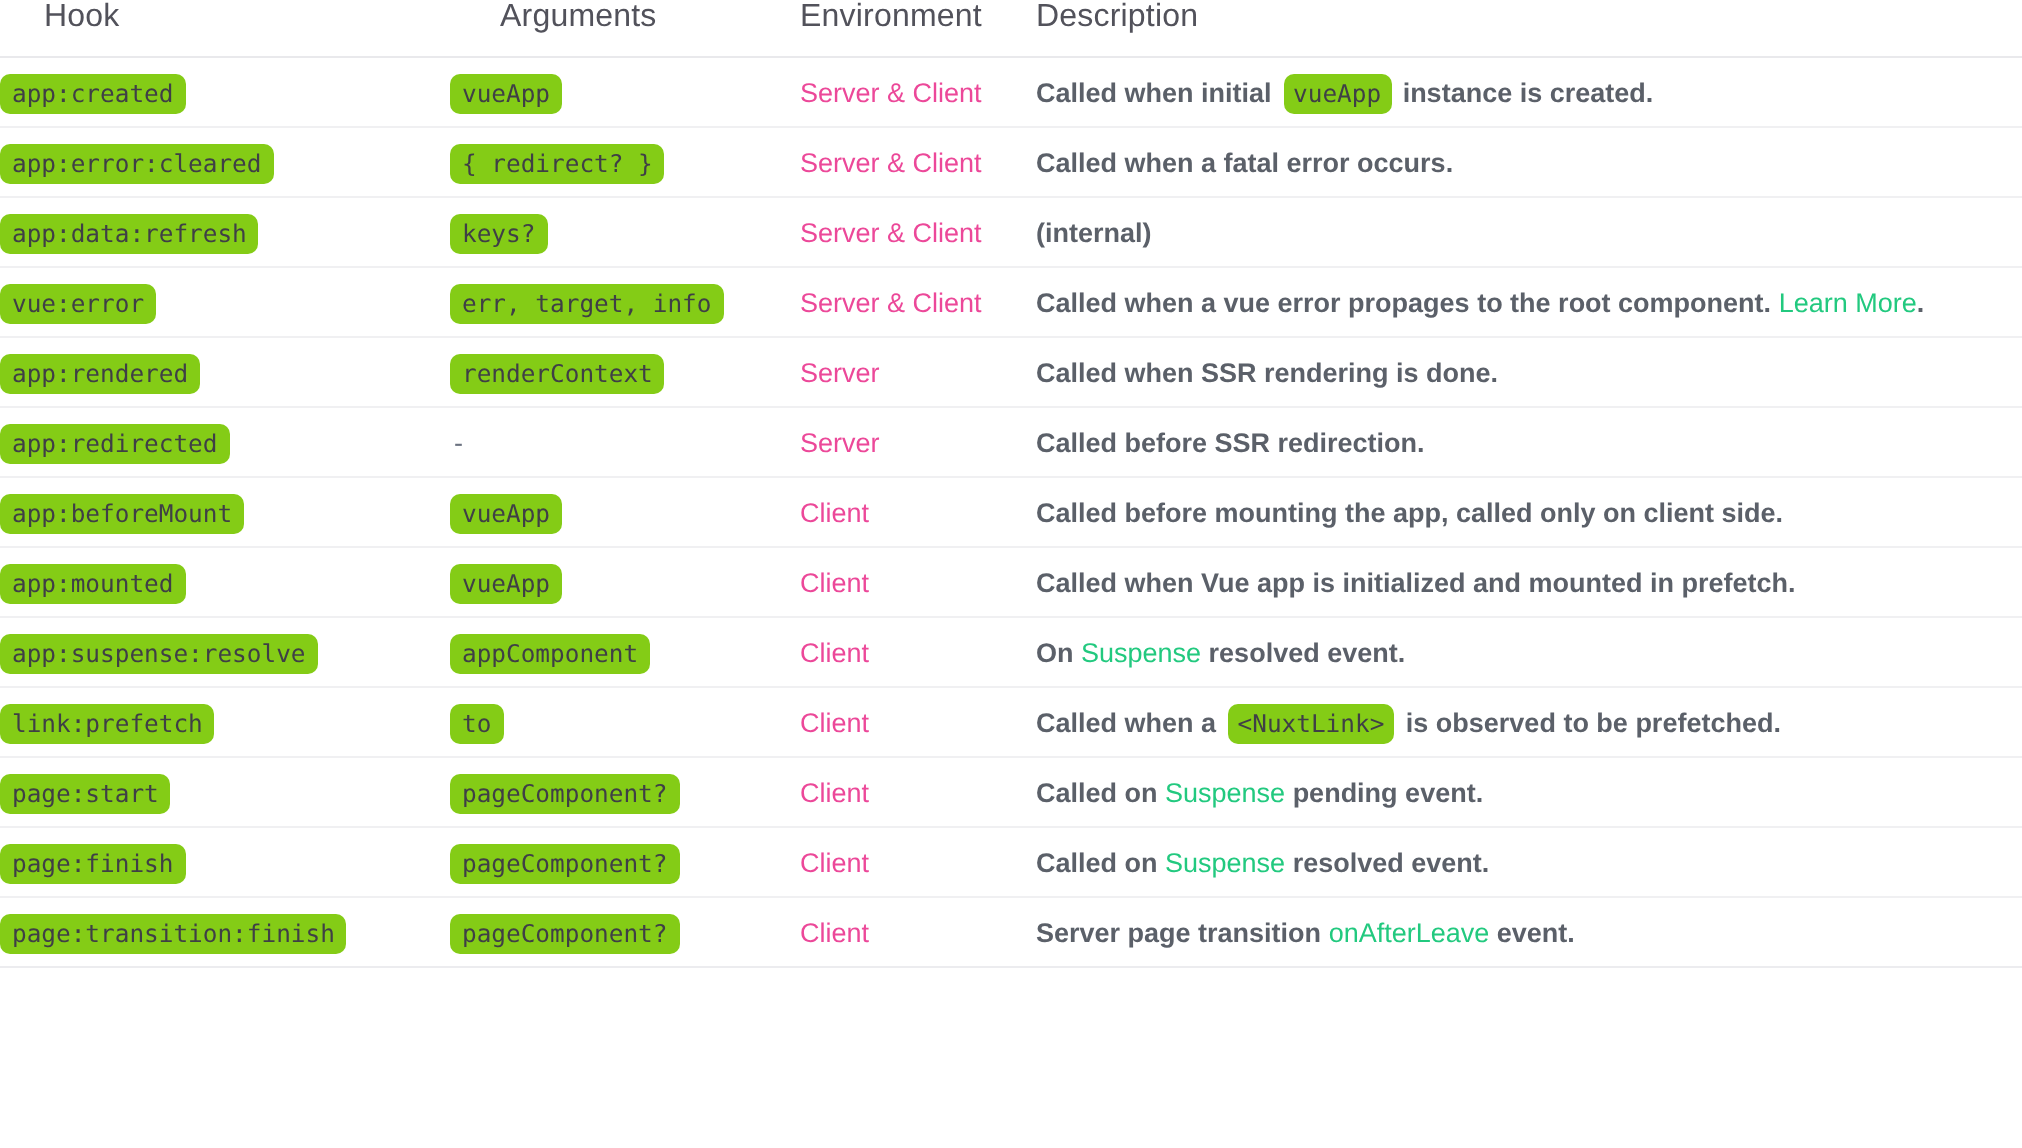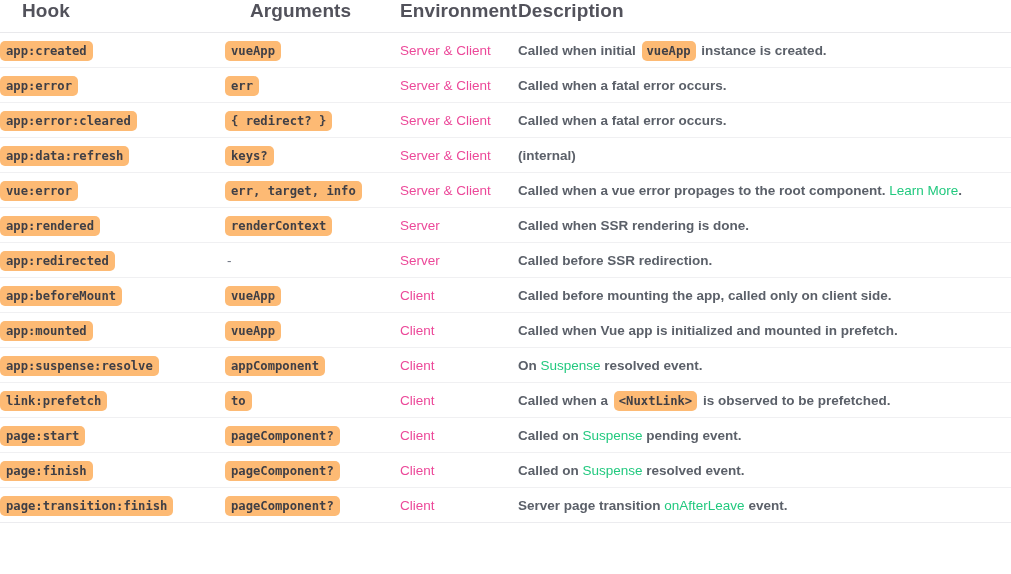--- a/index.html
+++ b/index.html
@@ -24,22 +24,22 @@
     table-layout: fixed;
   }
 
   .hooks-table col.c-hook { width: 225px; }
   .hooks-table col.c-args { width: 175px; }
   .hooks-table col.c-env  { width: 118px; }
   .hooks-table col.c-desc { width: 493px; }
 
   .hooks-table thead th {
     text-align: left;
-    font-size: 19px;
-    font-weight: 700;
+    font-size: 16px;
+    font-weight: 400;
     color: #52525b;
     padding: 0 0 10px 0;
     vertical-align: bottom;
     border-bottom: 1px solid #e9e9ec;
     letter-spacing: 0.1px;
   }
   .hooks-table thead th.first { padding-left: 22px; }
   .hooks-table thead th.args  { padding-left: 25px; }
   .hooks-table thead th.env   { padding-left: 0px; }
   .hooks-table thead th.desc  { padding-left: 0px; }
@@ -60,26 +60,25 @@
 
   td.cell-hook { padding-left: 22px; }
   td.cell-args { padding-left: 25px; }
   td.cell-env  { padding-left: 0; }
   td.cell-desc { padding-left: 0; }
 
   
   code, .code {
     font-family: "DejaVu Sans Mono", "Liberation Mono", monospace;
     font-size: 12.2px;
-    background: #fdba74;
+    background: #84cc16;
     color: #3f3f46;
     border-radius: 5px;
     padding: 3px 6px;
     white-space: pre;
-    font-weight: bold;
   }
   .cell-desc code, .cell-desc .code {
     font-size: 12.2px;
     padding: 3px 5px;
     margin: 0 2px;
   }
 
   .plain-dash {
     color: #6b7280;
     font-family: "Liberation Sans", sans-serif;
@@ -113,26 +112,20 @@
       <th class="env">Environment</th>
       <th class="desc">Description</th>
     </tr>
   </thead>
   <tbody id="hooks-tbody">
       <tr>
         <td class="cell-hook"><code>app:created</code></td>
         <td class="cell-args"><code>vueApp</code></td>
         <td class="cell-env"><span class="env-text">Server &amp; Client</span></td>
         <td class="cell-desc"><span class="desc-text">Called when initial </span><code>vueApp</code><span class="desc-text"> instance is created.</span></td>
-      </tr>
-      <tr>
-        <td class="cell-hook"><code>app:error</code></td>
-        <td class="cell-args"><code>err</code></td>
-        <td class="cell-env"><span class="env-text">Server &amp; Client</span></td>
-        <td class="cell-desc"><span class="desc-text">Called when a fatal error occurs.</span></td>
       </tr>
       <tr>
         <td class="cell-hook"><code>app:error:cleared</code></td>
         <td class="cell-args"><code>{ redirect? }</code></td>
         <td class="cell-env"><span class="env-text">Server &amp; Client</span></td>
         <td class="cell-desc"><span class="desc-text">Called when a fatal error occurs.</span></td>
       </tr>
       <tr>
         <td class="cell-hook"><code>app:data:refresh</code></td>
         <td class="cell-args"><code>keys?</code></td>

